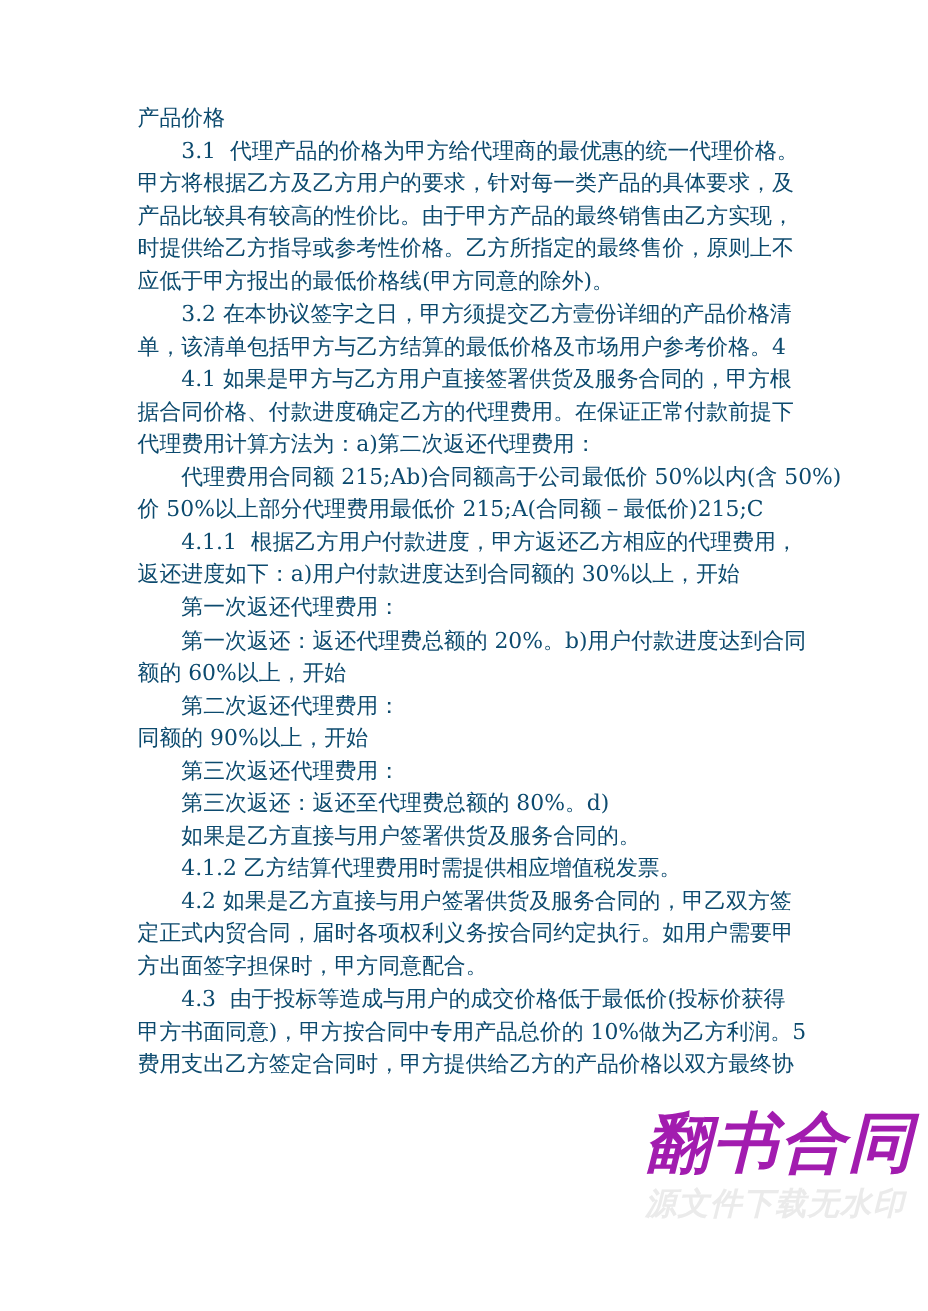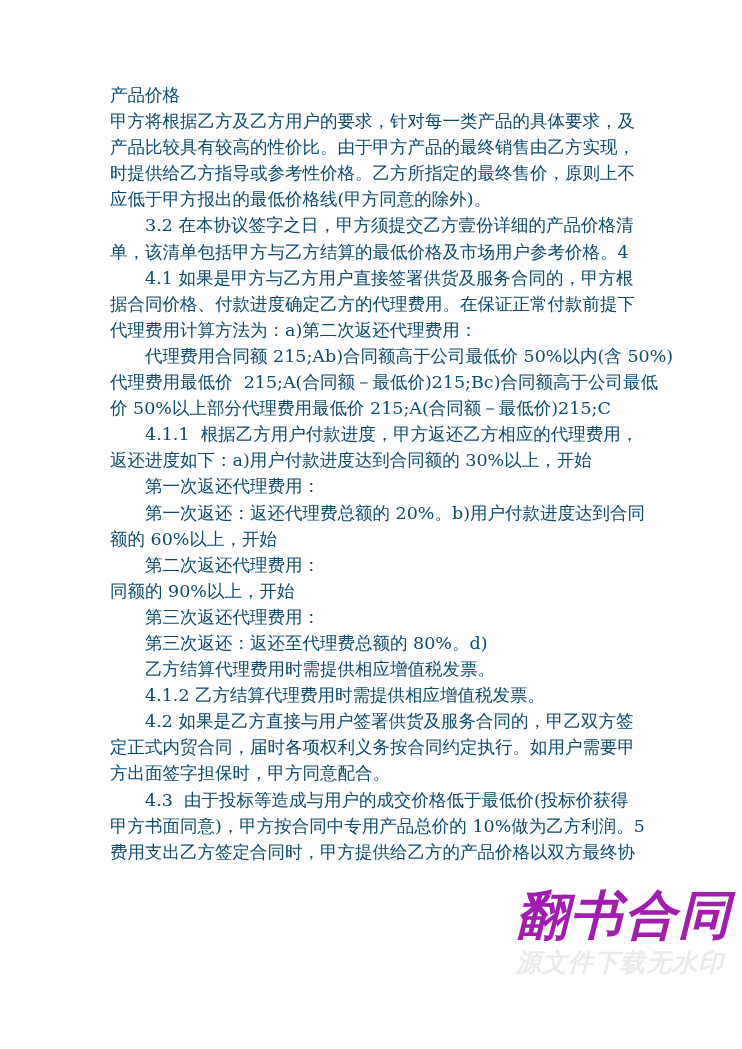--- a/index.html
+++ b/index.html
@@ -80,42 +80,42 @@
 
 <div id="page">
 
   <div id="watermark">
     <div class="wm-logo">翻书合同</div>
     <div class="wm-sub">源文件下载无水印</div>
   </div>
 
   <div id="doc">
       <div class="line">产品价格</div>
+      <div class="line indent">3.1  代理产品的价格为甲方给代理商的最优惠的统一代理价格。</div>
       <div class="line">甲方将根据乙方及乙方用户的要求，针对每一类产品的具体要求，及</div>
       <div class="line">产品比较具有较高的性价比。由于甲方产品的最终销售由乙方实现，</div>
       <div class="line">时提供给乙方指导或参考性价格。乙方所指定的最终售价，原则上不</div>
       <div class="line">应低于甲方报出的最低价格线(甲方同意的除外)。</div>
       <div class="line indent">3.2 在本协议签字之日，甲方须提交乙方壹份详细的产品价格清</div>
       <div class="line">单，该清单包括甲方与乙方结算的最低价格及市场用户参考价格。4</div>
       <div class="line indent">4.1 如果是甲方与乙方用户直接签署供货及服务合同的，甲方根</div>
       <div class="line">据合同价格、付款进度确定乙方的代理费用。在保证正常付款前提下</div>
       <div class="line">代理费用计算方法为：a)第二次返还代理费用：</div>
       <div class="line indent">代理费用合同额 215;Ab)合同额高于公司最低价 50%以内(含 50%)</div>
-      <div class="line">代理费用最低价  215;A(合同额－最低价)215;Bc)合同额高于公司最低</div>
       <div class="line">价 50%以上部分代理费用最低价 215;A(合同额－最低价)215;C</div>
       <div class="line indent">4.1.1  根据乙方用户付款进度，甲方返还乙方相应的代理费用，</div>
       <div class="line">返还进度如下：a)用户付款进度达到合同额的 30%以上，开始</div>
       <div class="line indent">第一次返还代理费用：</div>
       <div class="line indent">第一次返还：返还代理费总额的 20%。b)用户付款进度达到合同</div>
       <div class="line">额的 60%以上，开始</div>
       <div class="line indent">第二次返还代理费用：</div>
       <div class="line">同额的 90%以上，开始</div>
       <div class="line indent">第三次返还代理费用：</div>
       <div class="line indent">第三次返还：返还至代理费总额的 80%。d)</div>
-      <div class="line indent">乙方结算代理费用时需提供相应增值税发票。</div>
+      <div class="line indent">如果是乙方直接与用户签署供货及服务合同的。</div>
       <div class="line indent">4.1.2 乙方结算代理费用时需提供相应增值税发票。</div>
       <div class="line indent">4.2 如果是乙方直接与用户签署供货及服务合同的，甲乙双方签</div>
       <div class="line">定正式内贸合同，届时各项权利义务按合同约定执行。如用户需要甲</div>
       <div class="line">方出面签字担保时，甲方同意配合。</div>
       <div class="line indent">4.3  由于投标等造成与用户的成交价格低于最低价(投标价获得</div>
       <div class="line">甲方书面同意)，甲方按合同中专用产品总价的 10%做为乙方利润。5</div>
       <div class="line">费用支出乙方签定合同时，甲方提供给乙方的产品价格以双方最终协</div>
     </div>
 
 </div>

